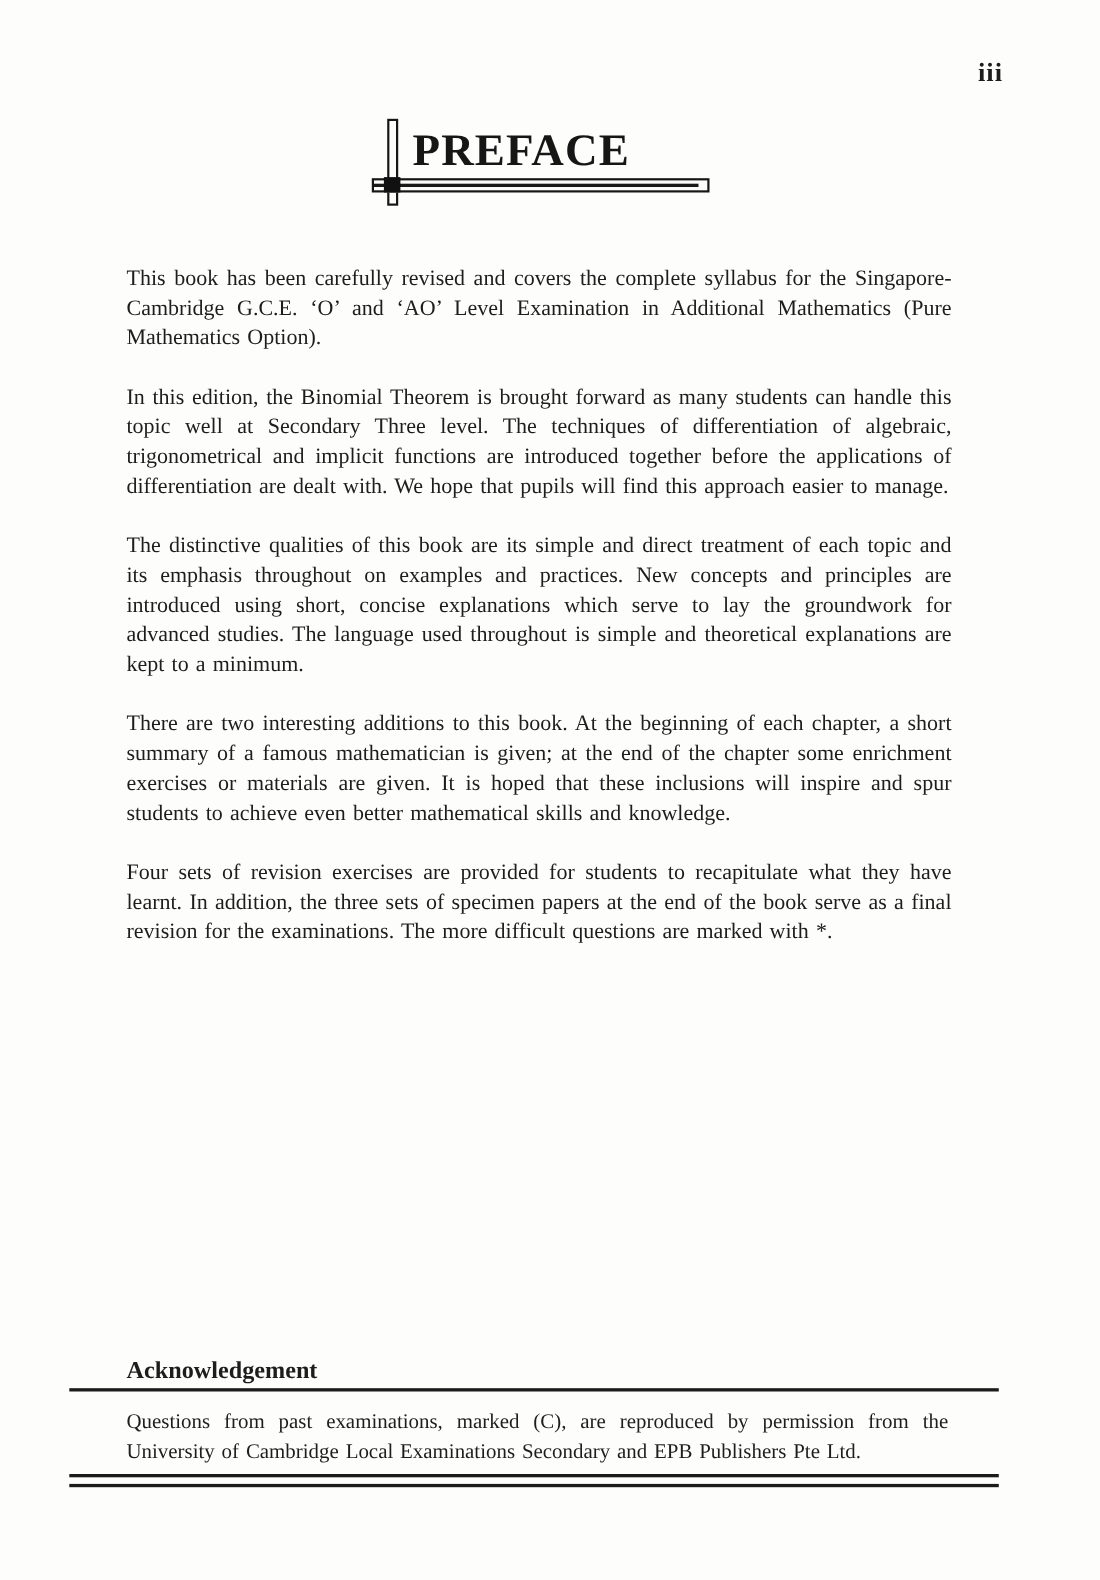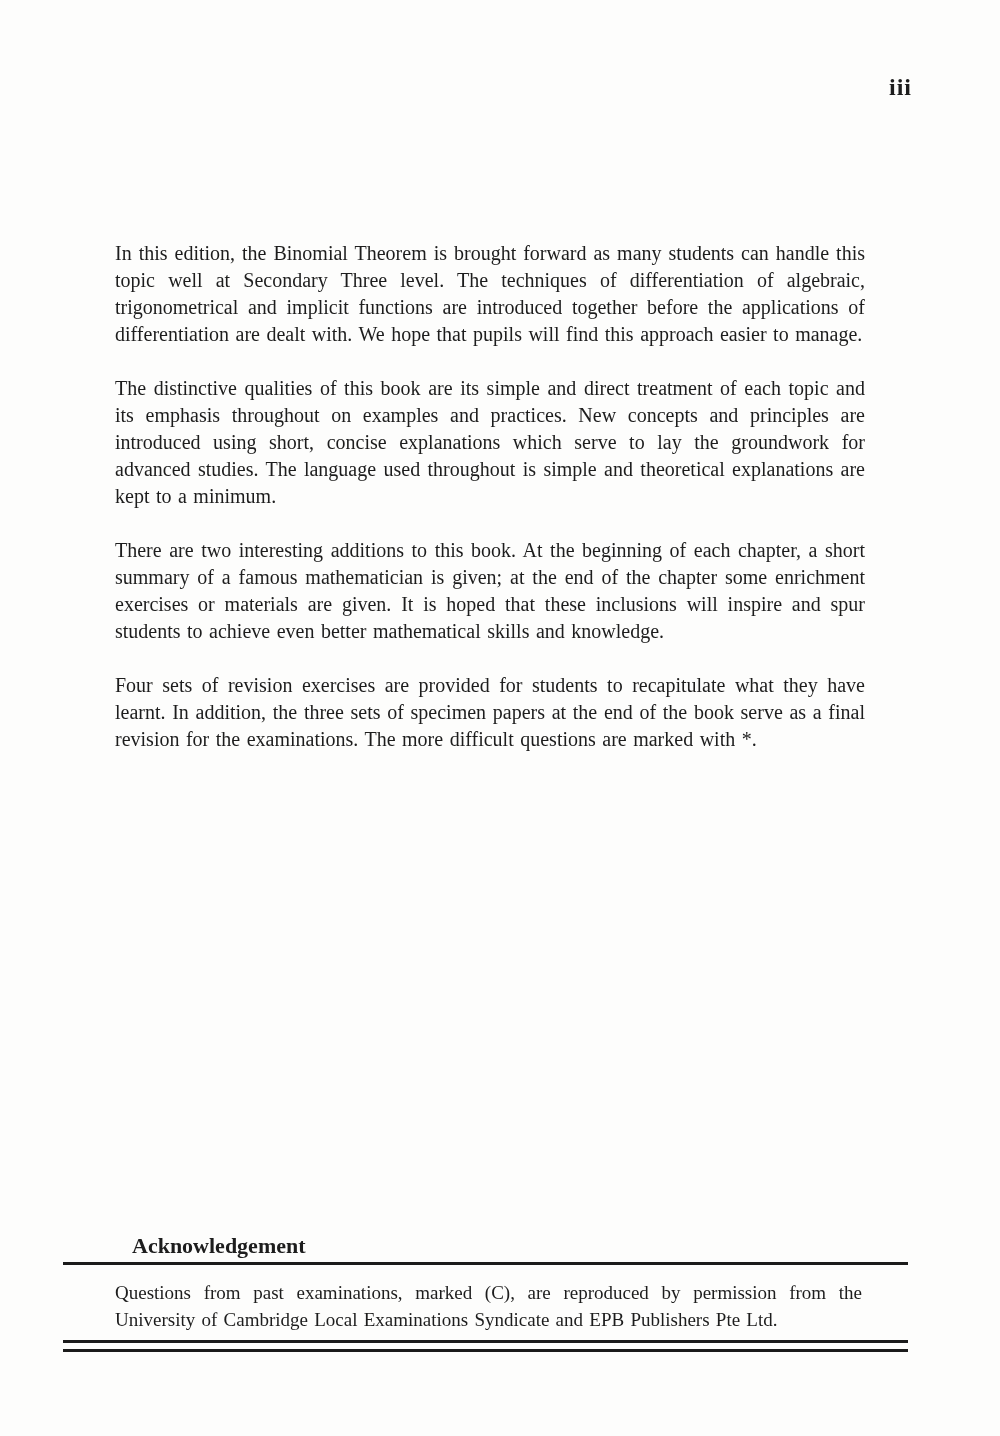--- a/index.html
+++ b/index.html
@@ -18,21 +18,20 @@
   }
 
   
   .page-number {
     position: absolute;
     top: 54px;
     left: 889px;
     font-size: 24px;
     font-weight: 700;
     letter-spacing: 1px;
-    margin-top: 20px;
   }
 
   
   .preface-header { position: absolute; top: 0; left: 0; width: 100%; height: 200px; }
   .vbar {
     position: absolute;
     left: 352px;
     top: 108px;
     width: 10px;
     height: 79px;
@@ -87,21 +86,21 @@
     font-size: 20px;
     line-height: 27px;
     text-align: justify;
     word-spacing: 1.5px;
   }
   .content p { margin: 0 0 27px 0; }
 
   
   .ack { position: absolute; left: 63px; top: 1233px; width: 845px; }
   .ack-heading {
-    margin: 0 0 0 69px;
+    margin: 0 0 0 52px;
     font-size: 22px;
     font-weight: 700;
     line-height: 26px;
   }
   .rule {
     position: absolute;
     left: 0;
     width: 845px;
     height: 3px;
     background: #1b1b1b;
@@ -121,29 +120,38 @@
   .rule-bottom-1 { top: 107px; }
   .rule-bottom-2 { top: 116px; }
 </style>
 </head>
 <body>
 
 <div class="page">
 
   <div class="page-number">iii</div>
 
+  <div class="preface-header">
+    <div class="vbar"></div>
+    <div class="hbar">
+      <div class="hbar-stripe"></div>
+    </div>
+    <div class="xsquare"></div>
+    <h1 class="preface-title">PREFACE</h1>
+  </div>
 
   <main class="content">
+    <p>This book has been carefully revised and covers the complete syllabus for the Singapore-Cambridge G.C.E. ‘O’ and ‘AO’ Level Examination in Additional Mathematics (Pure Mathematics Option).</p>
     <p>In this edition, the Binomial Theorem is brought forward as many students can handle this topic well at Secondary Three level. The techniques of differentiation of algebraic, trigonometrical and implicit functions are introduced together before the applications of differentiation are dealt with. We hope that pupils will find this approach easier to manage.</p>
     <p>The distinctive qualities of this book are its simple and direct treatment of each topic and its emphasis throughout on examples and practices. New concepts and principles are introduced using short, concise explanations which serve to lay the groundwork for advanced studies. The language used throughout is simple and theoretical explanations are kept to a minimum.</p>
     <p>There are two interesting additions to this book. At the beginning of each chapter, a short summary of a famous mathematician is given; at the end of the chapter some enrichment exercises or materials are given. It is hoped that these inclusions will inspire and spur students to achieve even better mathematical skills and knowledge.</p>
     <p>Four sets of revision exercises are provided for students to recapitulate what they have learnt. In addition, the three sets of specimen papers at the end of the book serve as a final revision for the examinations. The more difficult questions are marked with *.</p>
   </main>
 
   <section class="ack">
     <h2 class="ack-heading">Acknowledgement</h2>
     <div class="rule rule-top"></div>
-    <p class="ack-text">Questions from past examinations, marked (C), are reproduced by permission from the University of Cambridge Local Examinations Syndicate and EPB Publishers Pte Ltd.</p>
+    <p class="ack-text">Questions from past examinations, marked (C), are reproduced by permission from the University of Cambridge Local Examinations Secondary and EPB Publishers Pte Ltd.</p>
     <div class="rule rule-bottom-1"></div>
     <div class="rule rule-bottom-2"></div>
   </section>
 
 </div>
 
 </body></html>

